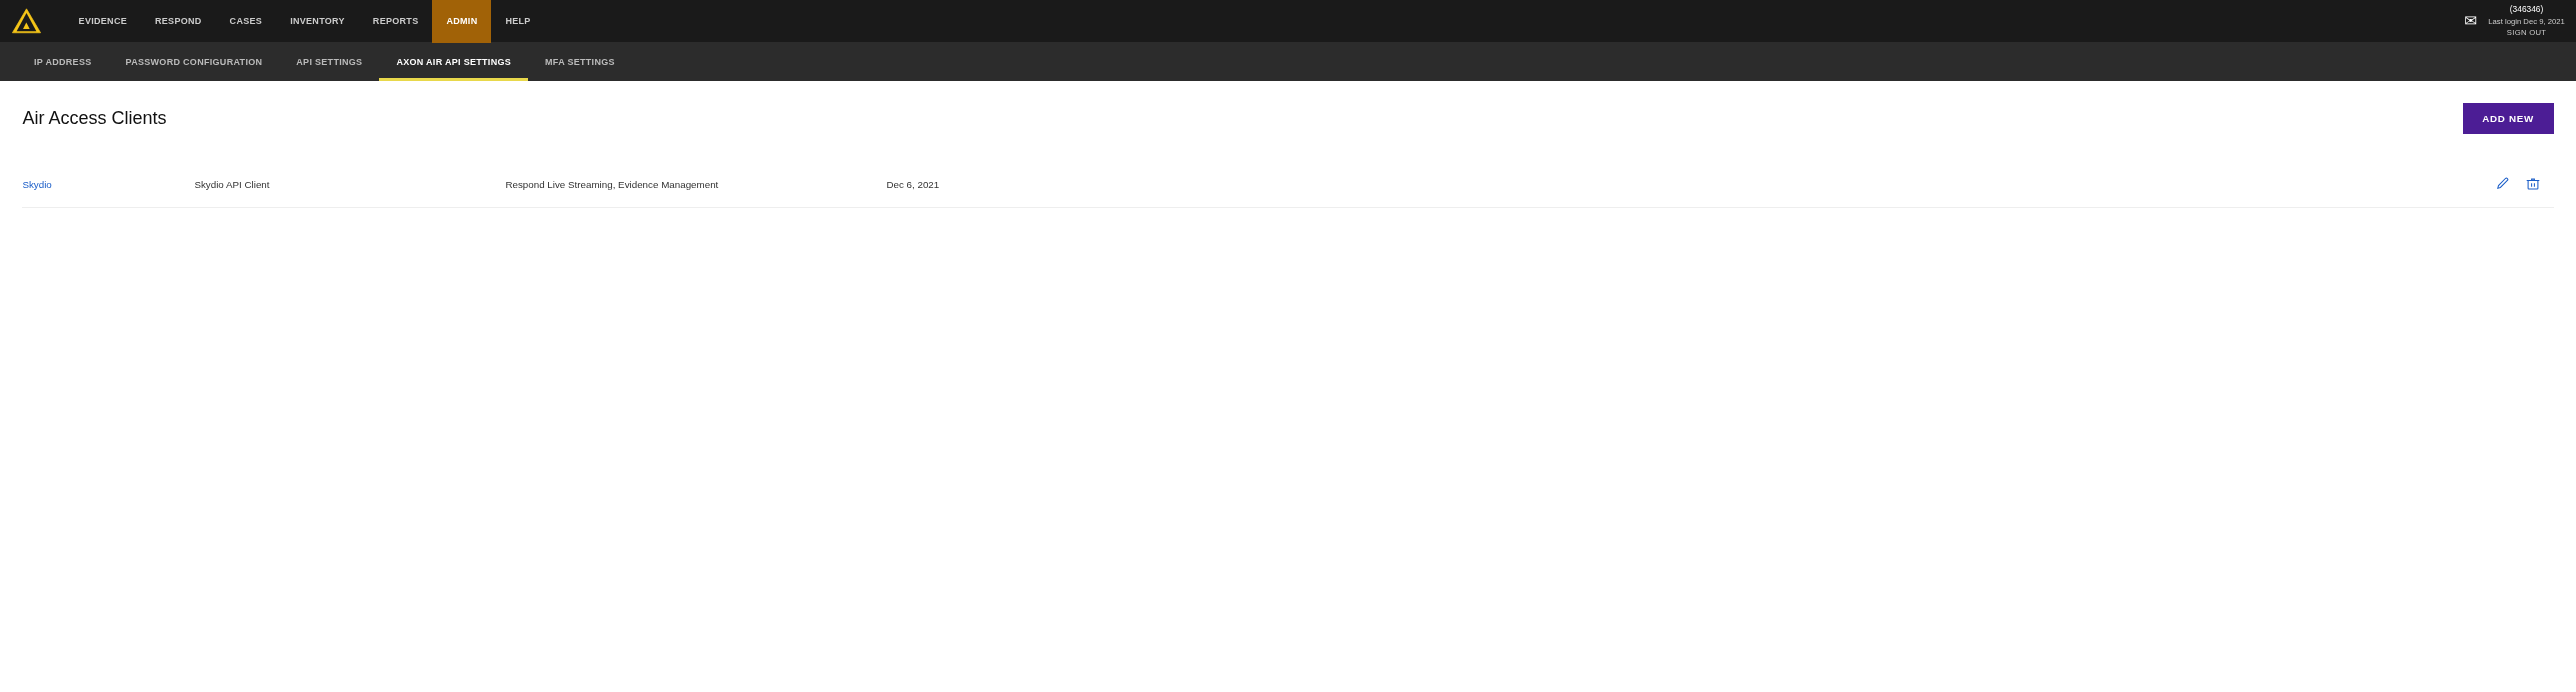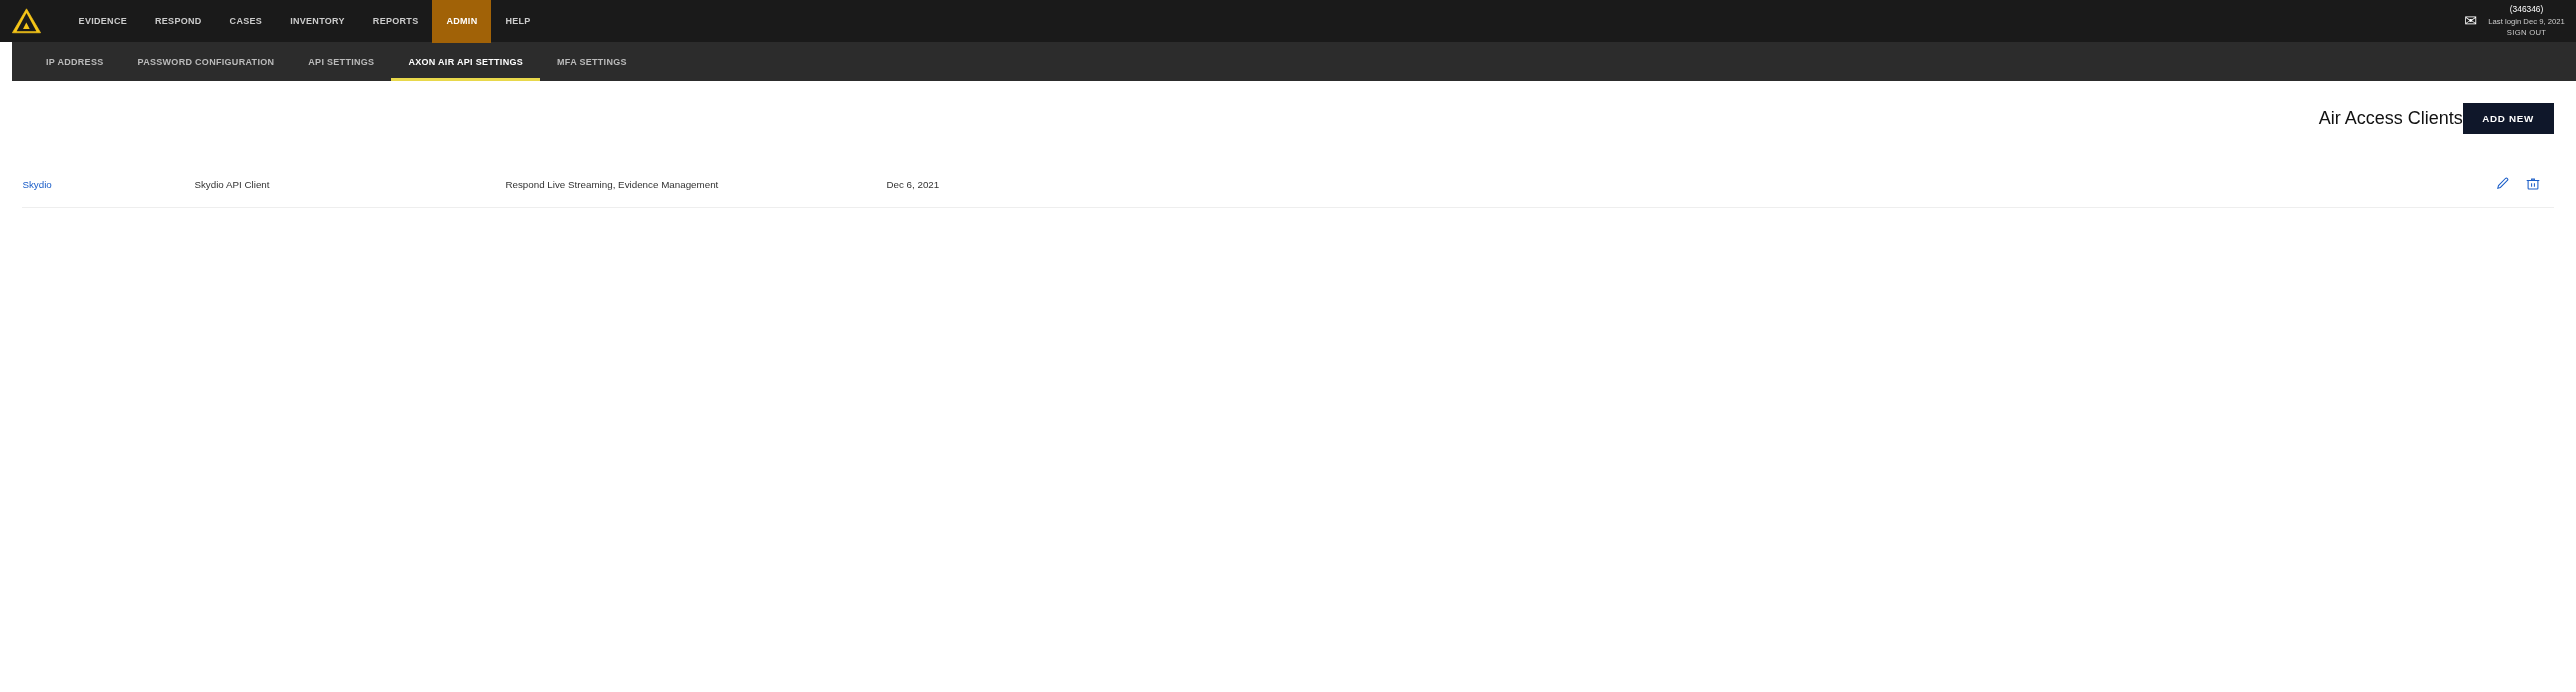--- a/index.html
+++ b/index.html
@@ -67,21 +67,20 @@
       letter-spacing: 0.3px;
     }
 
     
     .sub-nav {
       background: #2c2c2c;
       display: flex;
       align-items: center;
       height: 39px;
       padding: 0 17px;
-      margin-left: 12px;
     }
     .sub-nav-item {
       color: #bbb;
       font-size: 9px;
       font-weight: 700;
       letter-spacing: 0.3px;
       padding: 0 17px;
       height: 39px;
       display: flex;
       align-items: center;
@@ -103,30 +102,30 @@
       background: #e8d84b;
     }
 
     
     .main-content {
       padding: 22.4px 22.4px 0 22.4px;
     }
     .page-header {
       display: flex;
       align-items: center;
-      justify-content: flex-end;
+      justify-content: space-between;
       margin-bottom: 28px;
     }
     .page-title {
       font-size: 18px;
       font-weight: 400;
       color: #111;
     }
     .add-new-btn {
-      background: #0f172a;
+      background: #4c1d95;
       color: #fff;
       font-size: 9.8px;
       font-weight: 700;
       letter-spacing: 0.7px;
       padding: 9.8px 19.6px;
       border: none;
       cursor: pointer;
       text-transform: uppercase;
     }
 

